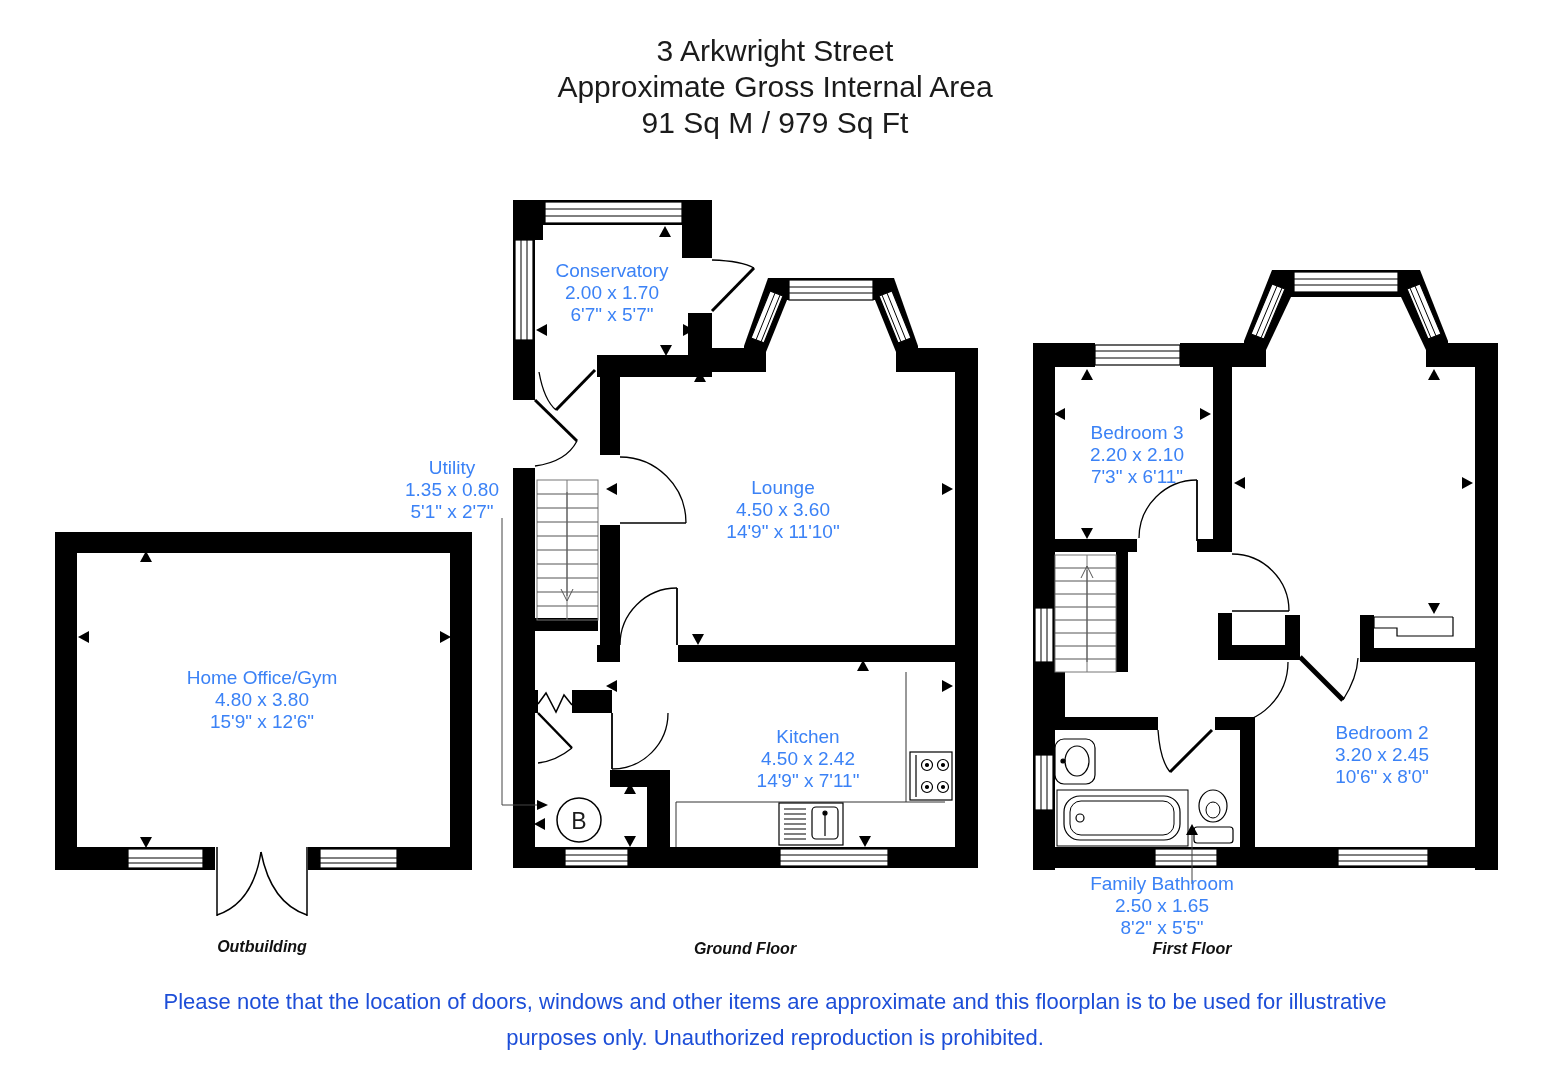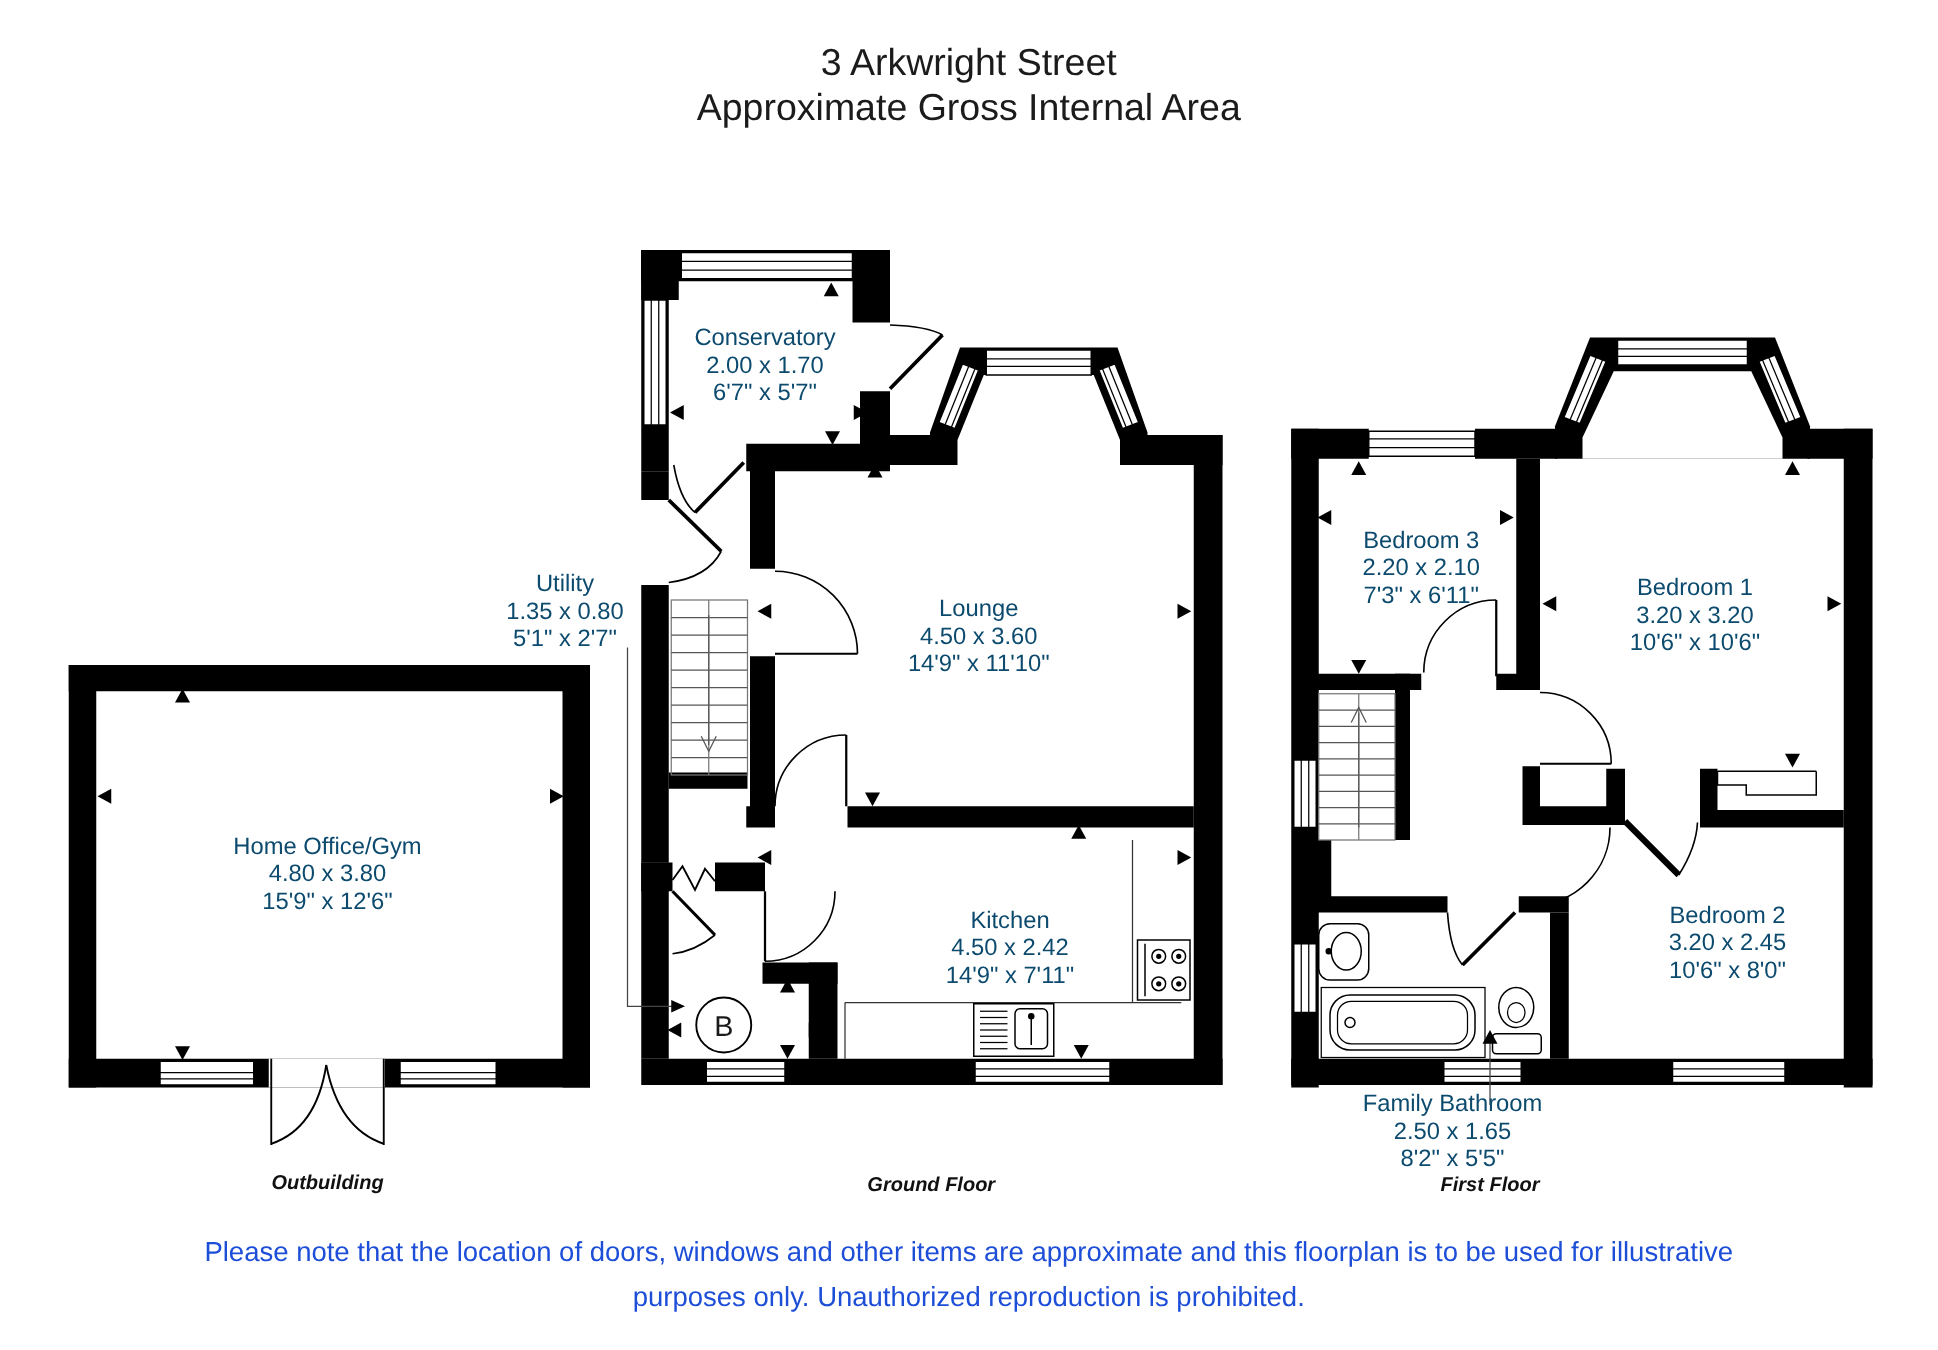--- a/index.html
+++ b/index.html
@@ -2,21 +2,21 @@
 <html><head>
 <meta charset="utf-8">
 <style>
   html,body{margin:0;padding:0;background:#fff;}
   #page{position:relative;width:1550px;height:1080px;background:#fff;overflow:hidden;
         font-family:"Liberation Sans", sans-serif;color:#1c1c1c;}
   #plan-svg{position:absolute;left:0;top:0;}
   .title{position:absolute;left:775px;top:33px;transform:translateX(-50%);
          text-align:center;font-size:30px;line-height:36px;color:#1b1b1b;white-space:nowrap;}
   .room-label{position:absolute;transform:translateX(-50%);text-align:center;
-              font-size:19px;line-height:22px;color:#0c4a6e;white-space:nowrap;}
+              font-size:19px;line-height:22px;color:#3b82f6;white-space:nowrap;}
   .room-label span{display:block;}
   .floor-label{position:absolute;transform:translateX(-50%);font-size:16px;font-weight:bold;
                color:#111;white-space:nowrap;font-style:italic;}
   .disclaimer{position:absolute;left:0;top:984px;width:1550px;text-align:center;
               font-size:22px;line-height:36px;color:#1d4ed8;}
   .b-label{position:absolute;left:579px;top:821px;transform:translate(-50%,-50%);
            font-size:23px;color:#1b1b1b;}
 </style>
 </head>
 <body>
@@ -374,20 +374,21 @@
       <polygon points="1234,483 1245,477 1245,489"></polygon>
       <polygon points="1473,483 1462,477 1462,489"></polygon>
       <polygon points="1434,614 1428,603 1440,603"></polygon>
     </g>
   </g>
 </svg>
 
   <div class="title">
     <span style="display:block">3 Arkwright Street</span>
     <span style="display:block">Approximate Gross Internal Area</span>
+    <span style="display:block">91 Sq M / 979 Sq Ft</span>
   </div>
 
   <div class="room-label" style="left:262px;top:667px">
     <span>Home Office/Gym</span>
     <span>4.80 x 3.80</span>
     <span>15'9" x 12'6"</span>
   </div>
 
   <div class="room-label" style="left:612px;top:260px">
     <span>Conservatory</span>
@@ -412,25 +413,20 @@
     <span>4.50 x 2.42</span>
     <span>14'9" x 7'11"</span>
   </div>
 
   <div class="room-label" style="left:1137px;top:422px">
     <span>Bedroom 3</span>
     <span>2.20 x 2.10</span>
     <span>7'3" x 6'11"</span>
   </div>
 
-  <div class="room-label" style="left:1356px;top:460px">
-    <span>Bedroom 1</span>
-    <span>3.20 x 3.20</span>
-    <span>10'6" x 10'6"</span>
-  </div>
 
   <div class="room-label" style="left:1382px;top:722px">
     <span>Bedroom 2</span>
     <span>3.20 x 2.45</span>
     <span>10'6" x 8'0"</span>
   </div>
 
   <div class="room-label" style="left:1162px;top:873px">
     <span>Family Bathroom</span>
     <span>2.50 x 1.65</span>

